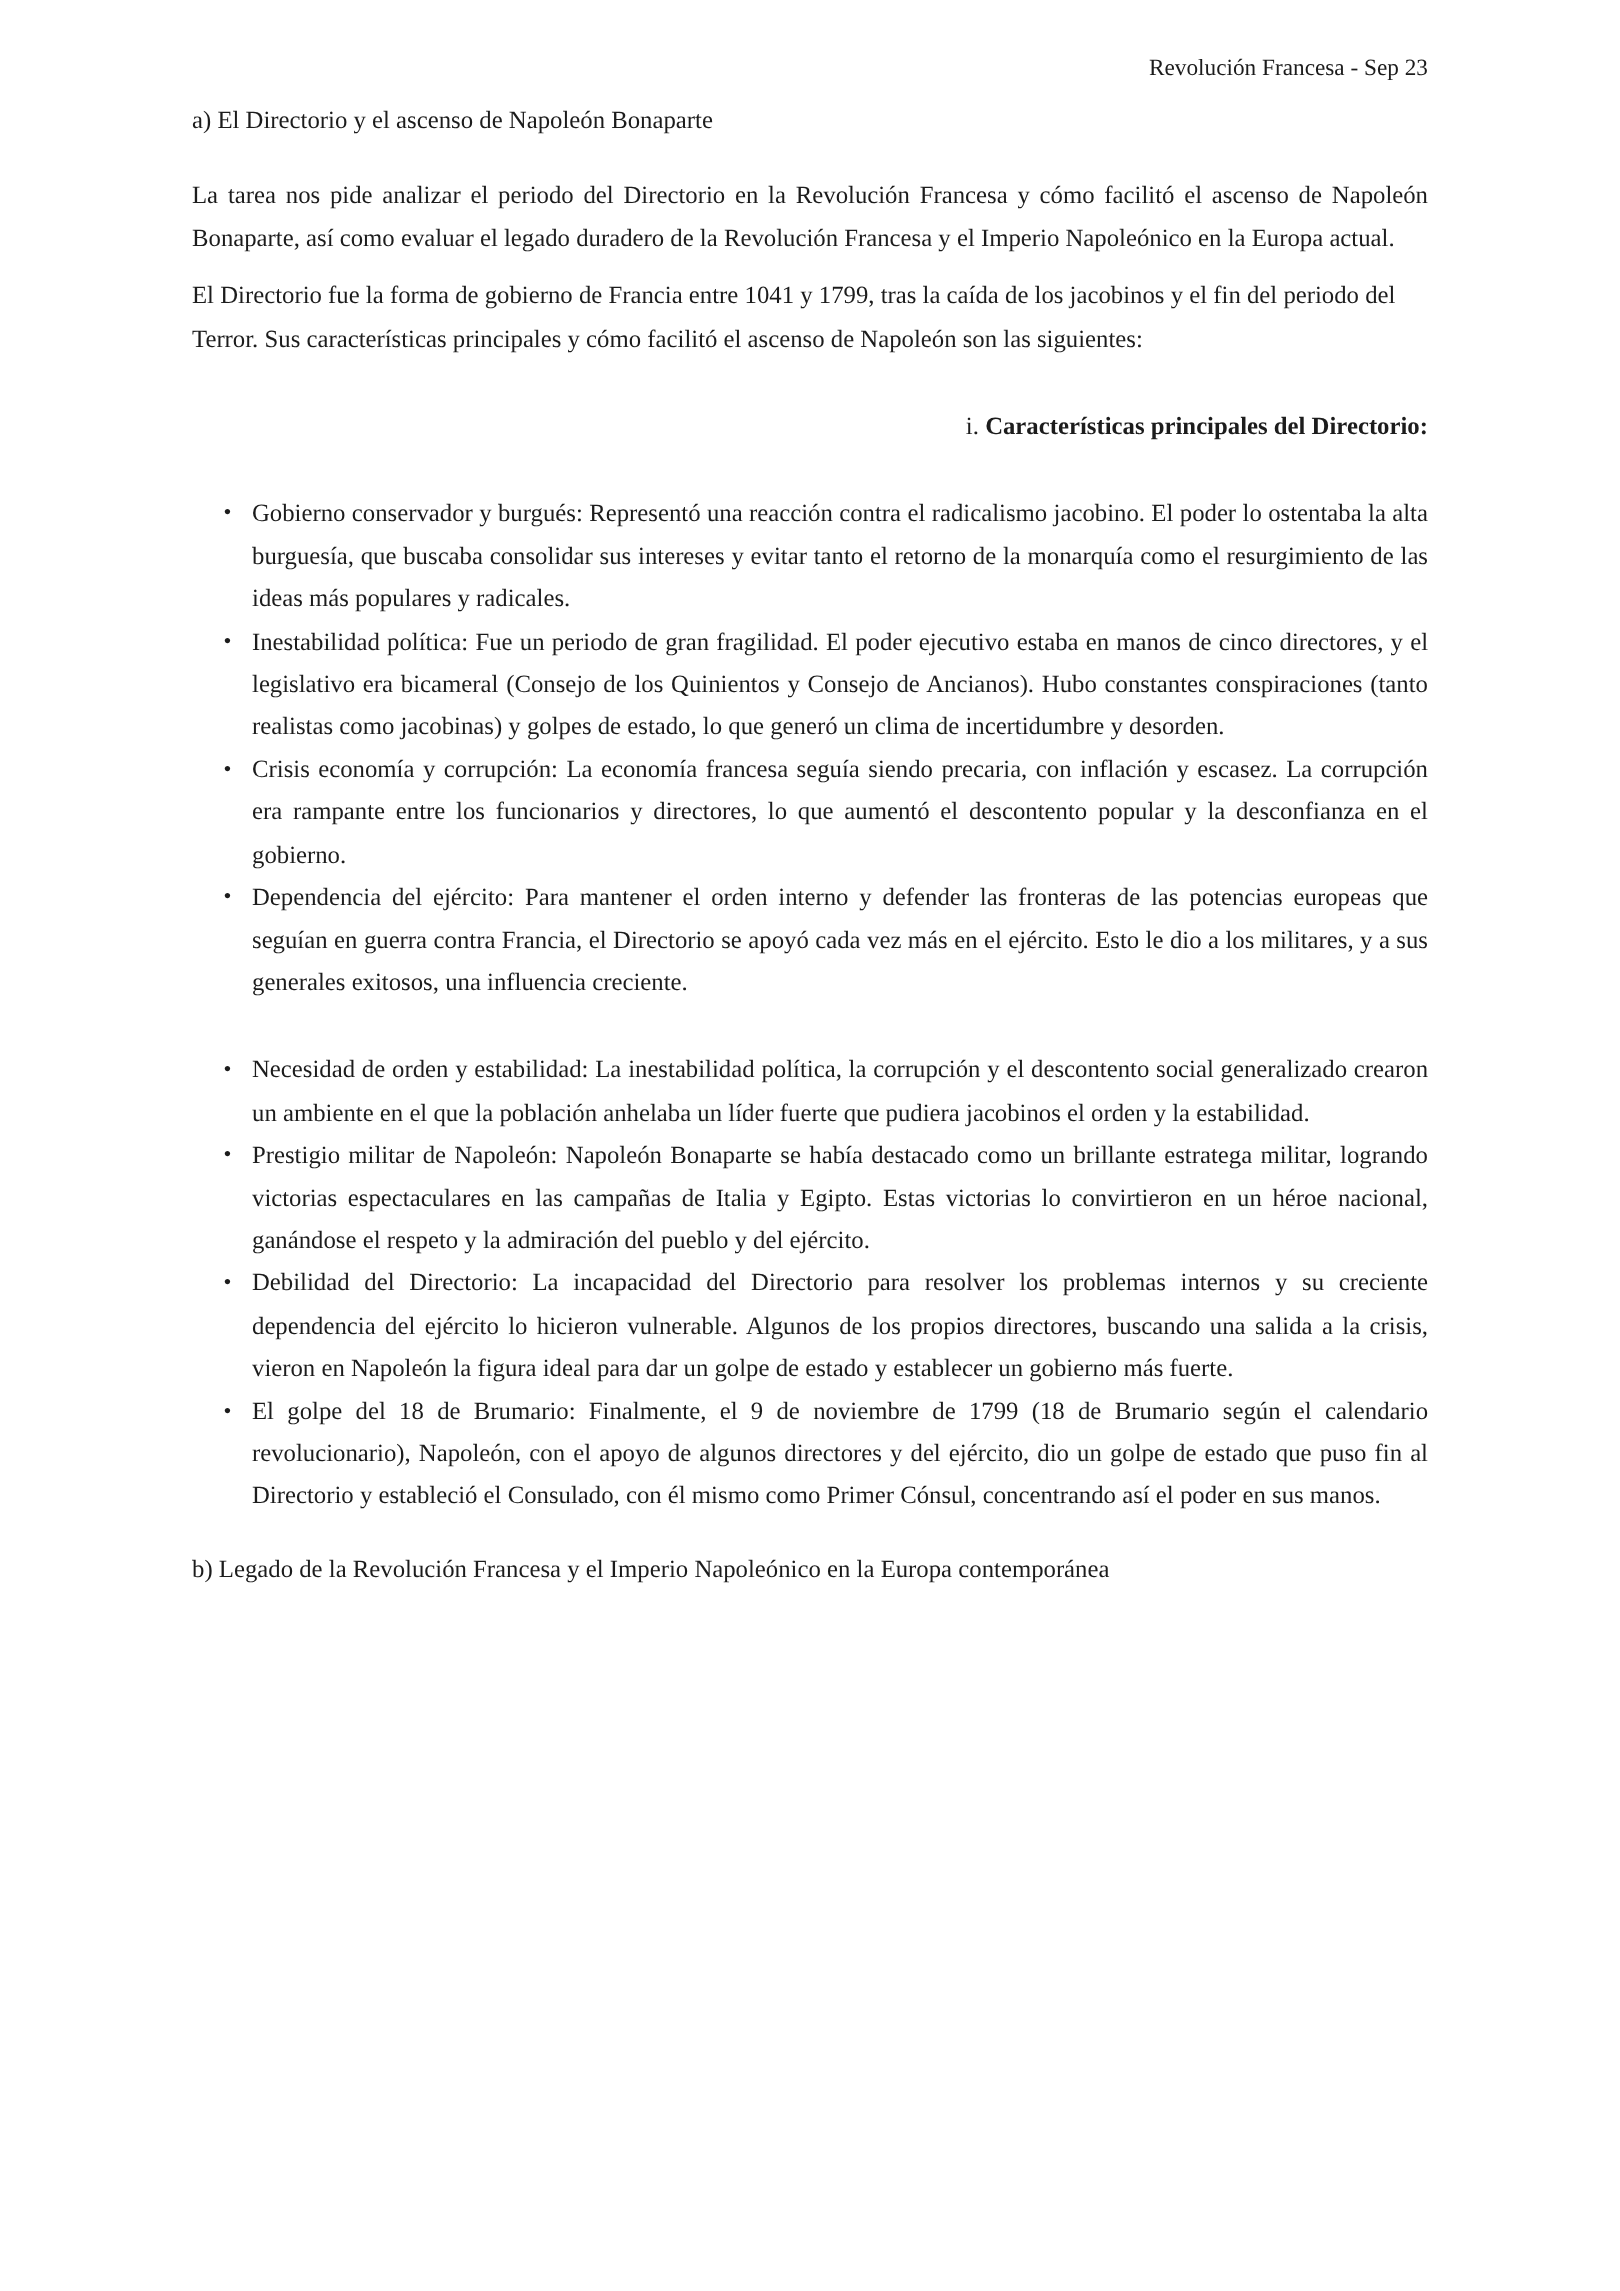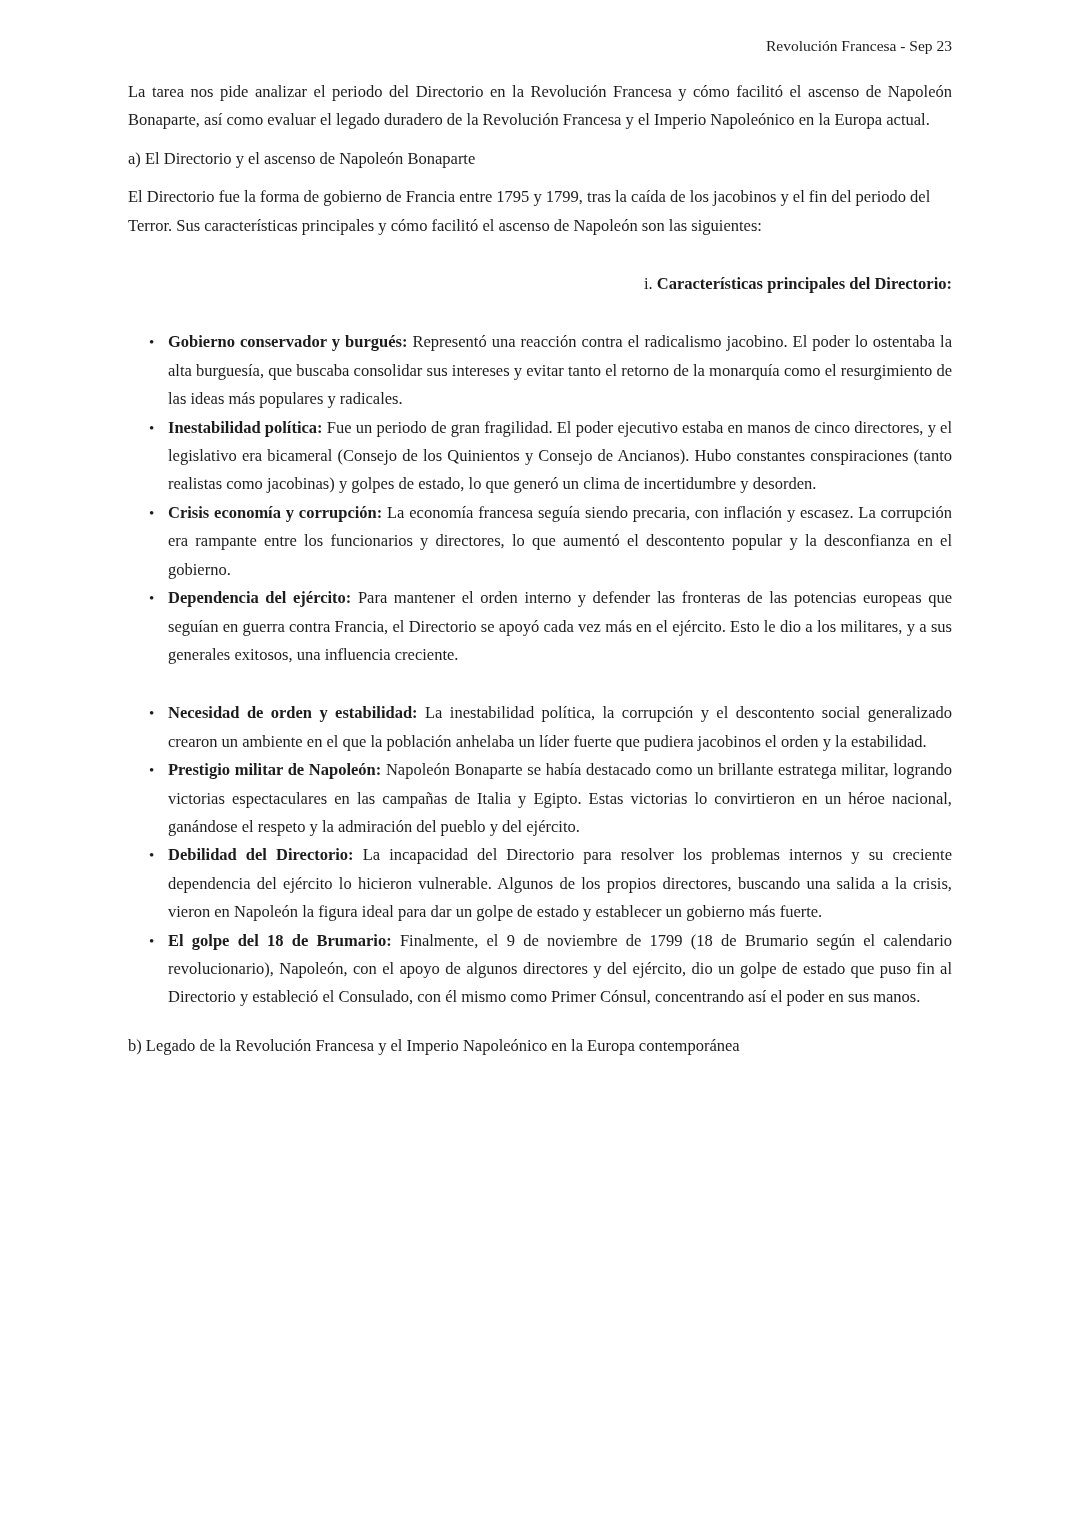--- a/index.html
+++ b/index.html
@@ -57,21 +57,21 @@
     font-size: 16.5px;
     line-height: 28.4px;
     text-align: justify;
   }
   .bullet-item .bullet {
     position: absolute;
     left: 21px;
     top: 0;
     font-size: 15px;
   }
-  .term { font-weight: 700; }
+  .term { font-weight: 400; }
   .section-line {
     margin: 20px 0 12px 0;
     font-size: 16.5px;
     line-height: 28.4px;
     text-align: left;
   }
   .doc-footer {
     position: absolute;
     left: 4px;
     right: 0;
@@ -82,25 +82,25 @@
   }
 </style>
 </head>
 <body>
 
 <div class="page">
 
   <div class="doc-header">Revolución Francesa - Sep 23</div>
 
 
+  <p class="para tight">a) El Directorio y el ascenso de Napoleón Bonaparte</p>
+
   <p class="para">La tarea nos pide analizar el periodo del Directorio en la Revolución Francesa y cómo facilitó el ascenso de Napoleón Bonaparte, así como evaluar el legado duradero de la Revolución Francesa y el Imperio Napoleónico en la Europa actual.</p>
 
-  <p class="para tight">a) El Directorio y el ascenso de Napoleón Bonaparte</p>
-
-  <p class="para tight">El Directorio fue la forma de gobierno de Francia entre 1795 y 1799, tras la caída de los jacobinos y el fin del periodo del Terror. Sus características principales y cómo facilitó el ascenso de Napoleón son las siguientes:</p>
+  <p class="para tight">El Directorio fue la forma de gobierno de Francia entre 1041 y 1799, tras la caída de los jacobinos y el fin del periodo del Terror. Sus características principales y cómo facilitó el ascenso de Napoleón son las siguientes:</p>
 
   <div class="list-heading"><span class="marker">i.</span> <span class="heading-text">Características principales del Directorio:</span></div>
 
   <div class="bullet-list">
     <div class="bullet-item"><span class="bullet">•</span><span class="term">Gobierno conservador y burgués:</span> <span>Representó una reacción contra el radicalismo jacobino. El poder lo ostentaba la alta burguesía, que buscaba consolidar sus intereses y evitar tanto el retorno de la monarquía como el resurgimiento de las ideas más populares y radicales.</span></div>
     <div class="bullet-item"><span class="bullet">•</span><span class="term">Inestabilidad política:</span> <span>Fue un periodo de gran fragilidad. El poder ejecutivo estaba en manos de cinco directores, y el legislativo era bicameral (Consejo de los Quinientos y Consejo de Ancianos). Hubo constantes conspiraciones (tanto realistas como jacobinas) y golpes de estado, lo que generó un clima de incertidumbre y desorden.</span></div>
     <div class="bullet-item"><span class="bullet">•</span><span class="term">Crisis economía y corrupción:</span> <span>La economía francesa seguía siendo precaria, con inflación y escasez. La corrupción era rampante entre los funcionarios y directores, lo que aumentó el descontento popular y la desconfianza en el gobierno.</span></div>
     <div class="bullet-item"><span class="bullet">•</span><span class="term">Dependencia del ejército:</span> <span>Para mantener el orden interno y defender las fronteras de las potencias europeas que seguían en guerra contra Francia, el Directorio se apoyó cada vez más en el ejército. Esto le dio a los militares, y a sus generales exitosos, una influencia creciente.</span></div>
   </div>
 

